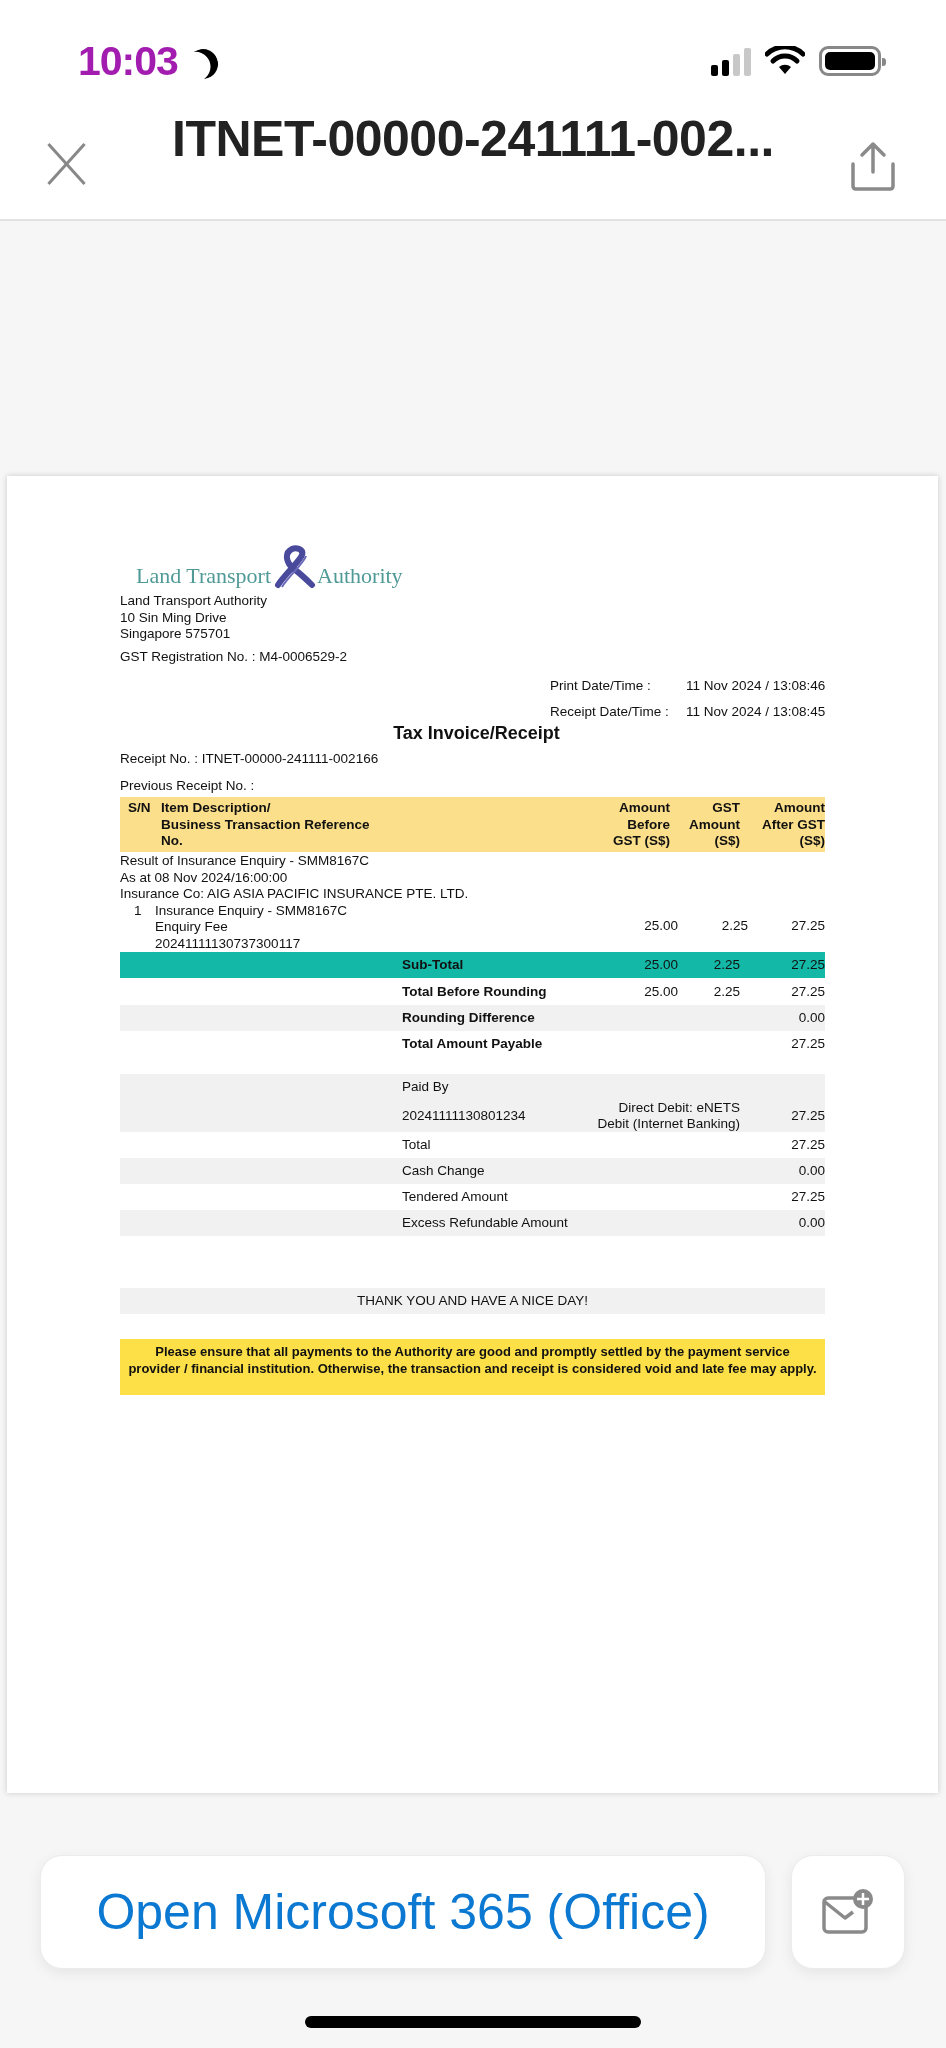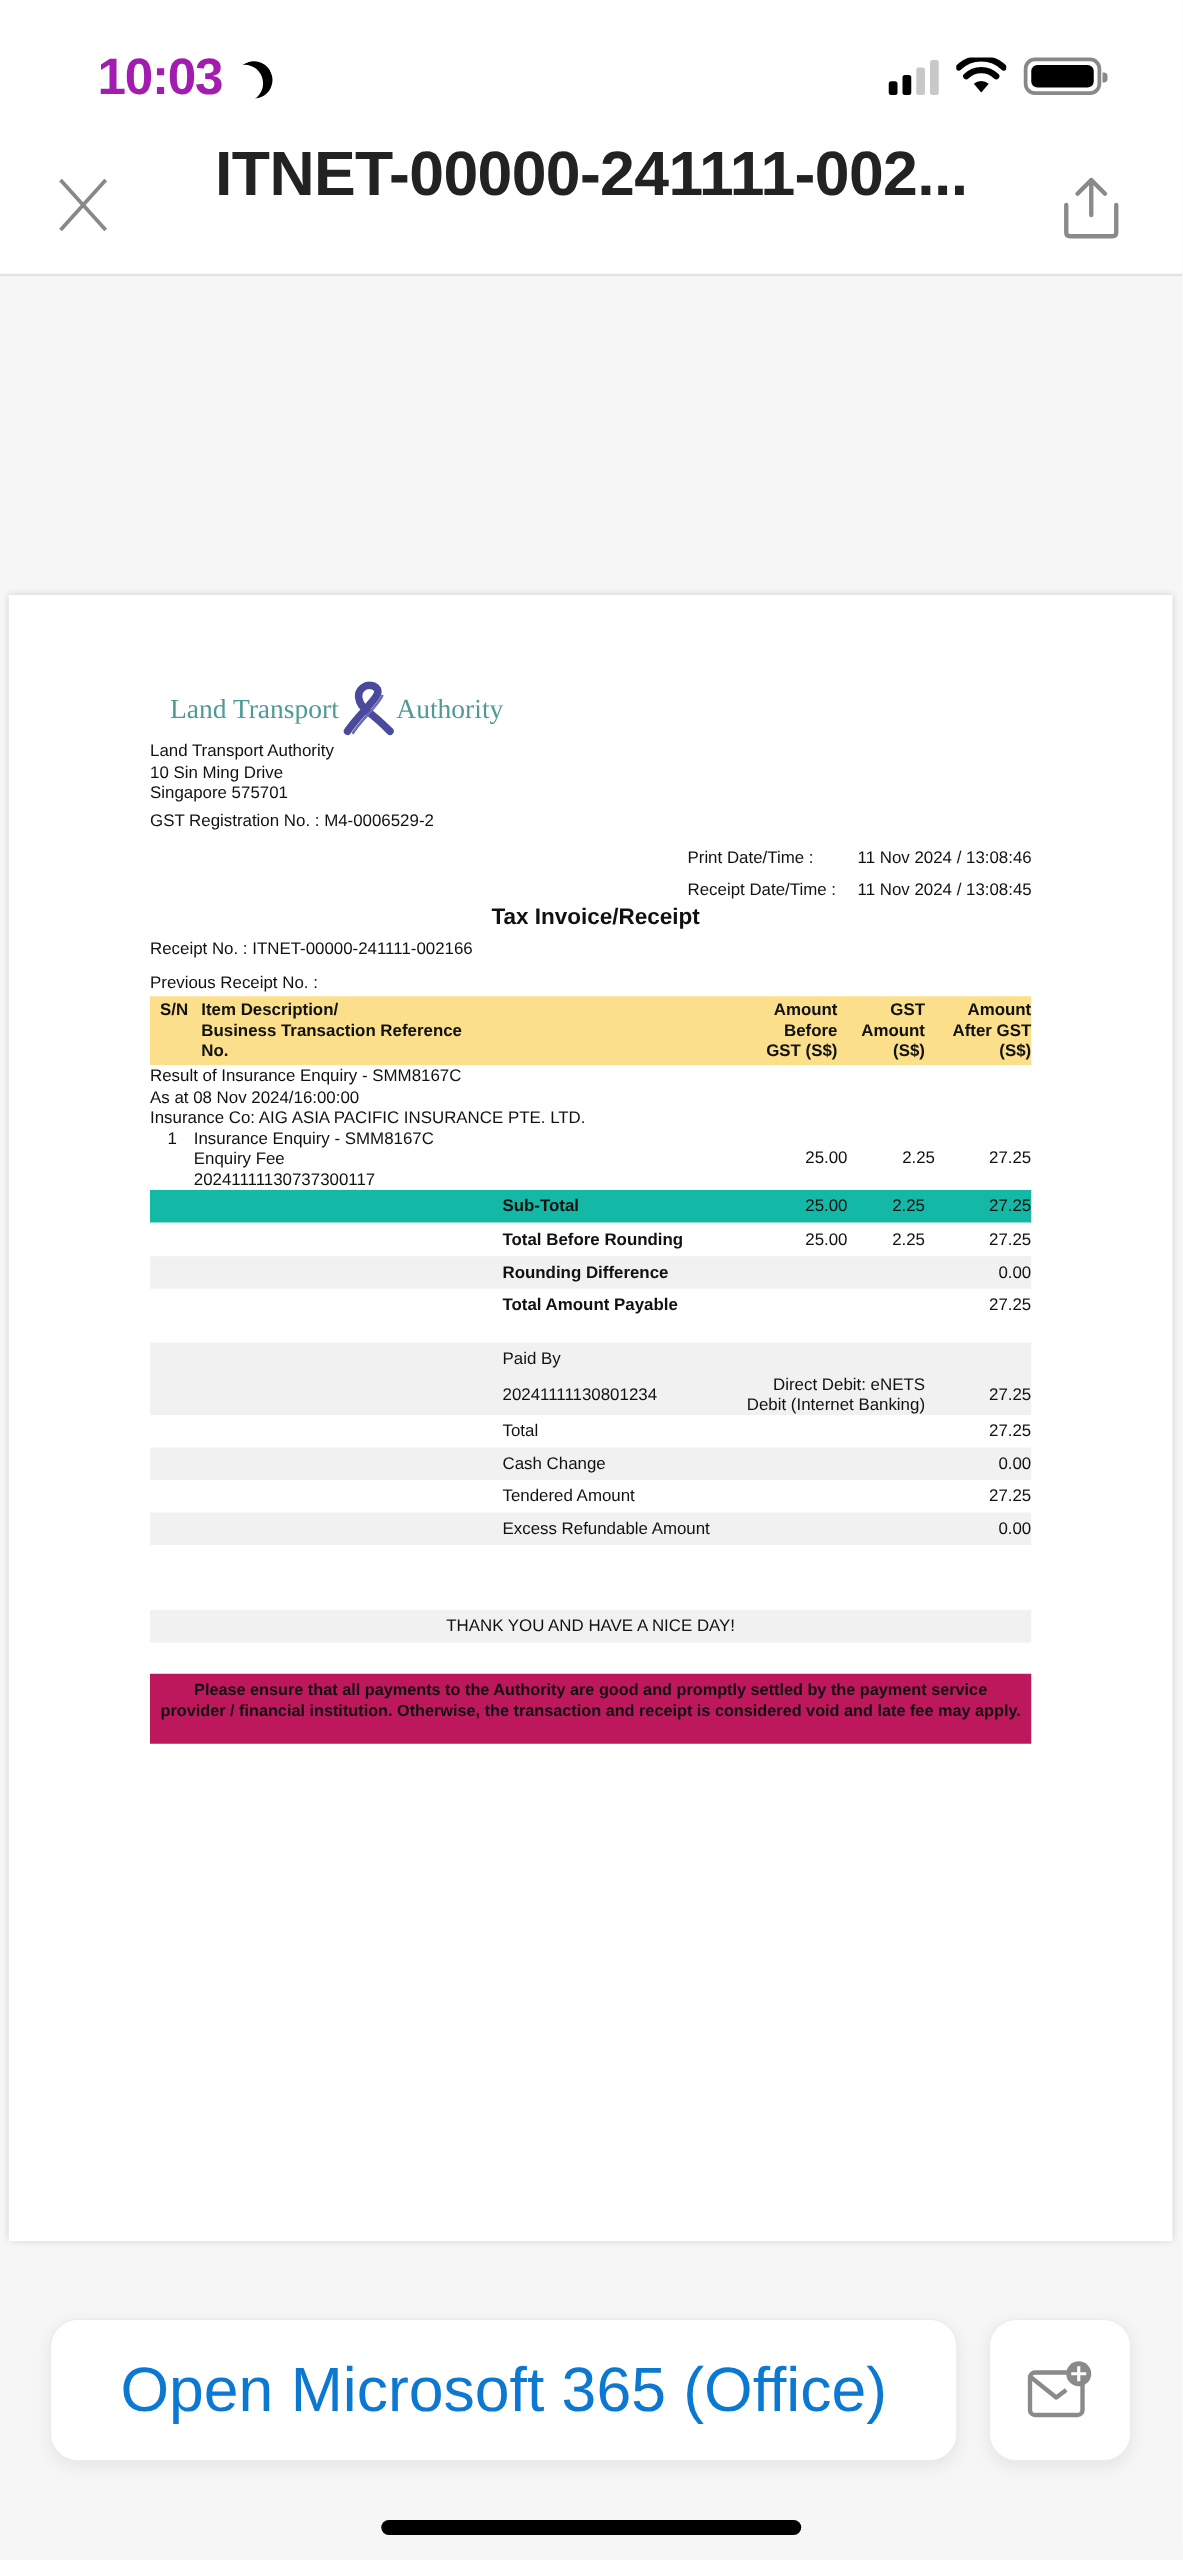--- a/index.html
+++ b/index.html
@@ -23,21 +23,21 @@
   .close-btn::before { transform: rotate(42deg); }
   .close-btn::after { transform: rotate(-42deg); }
   .title { position: absolute; left: 0; right: 0; top: 110px; text-align: center; font-size: 50px; font-weight: 700; color: #222; letter-spacing: -0.5px; }
   .subtitle { position: absolute; left: 0; right: 0; top: 176px; text-align: center; font-size: 41px; color: #777; }
   .share-btn { position: absolute; right: 48px; top: 140px; width: 50px; height: 52px; cursor: pointer; }
 
   
   .pdf-page { position: absolute; left: 7px; top: 476px; width: 931px; height: 1317px; background: #fff; box-shadow: 0 0 6px rgba(0,0,0,0.18); }
   .doc { position: absolute; left: 113px; top: 0; width: 713px; font-size: 13.5px; color: #111; }
 
-  .logo { position: absolute; left: 16px; top: 69px; display: flex; align-items: center; font-family: "Liberation Serif", serif; font-size: 22px; color: #4f9a97; }
+  .logo { position: absolute; left: 16px; top: 69px; display: flex; align-items: flex-end; font-family: "Liberation Serif", serif; font-size: 22px; color: #4f9a97; }
   .logo svg { margin: 0 1px; }
   .addr { position: absolute; left: 0; top: 117px; line-height: 16.5px; }
   .gstreg { position: absolute; left: 0; top: 173px; }
   .dates { position: absolute; left: 430px; top: 197px; line-height: 26px; }
   .dates .row { display: flex; }
   .dates .lbl { width: 136px; }
   .doc-title { position: absolute; left: 0; right: 0; top: 247px; text-align: center; font-size: 18px; font-weight: 700; }
   .rcpt { position: absolute; left: 0; top: 275px; }
   .prev { position: absolute; left: 0; top: 302px; }
 
@@ -68,21 +68,21 @@
 
   .yellow-light { background: #14b8a6; }
   .grey { background: #f1f1f1; }
 
   .prow { position: absolute; left: 0; width: 705px; }
   .prow .lbl { position: absolute; left: 282px; }
   .prow .amt { right: 0; }
   .paid-method { position: absolute; right: 85px; text-align: right; line-height: 16px; }
 
   .thanks { position: absolute; left: 0; top: 812px; width: 705px; height: 26px; background: #f1f1f1; text-align: center; line-height: 26px; }
-  .notice { position: absolute; left: 0; top: 863px; width: 705px; height: 56px; background: #be185d; text-align: center; font-weight: 700; font-size: 13px; line-height: 16.5px; padding: 5px 8px 0; }
+  .notice { position: absolute; left: 0; top: 863px; width: 705px; height: 56px; background: #fde047; text-align: center; font-weight: 700; font-size: 13px; line-height: 16.5px; padding: 5px 8px 0; }
 
   
   .open-btn { position: absolute; left: 40px; top: 1855px; width: 726px; height: 114px; background: #fff; border-radius: 22px; box-shadow: 0 4px 14px rgba(0,0,0,0.07); border: 1px solid #ececec; display: flex; align-items: center; justify-content: center; font-size: 50px; color: #0b78d1; cursor: pointer; }
   .mail-btn { position: absolute; left: 791px; top: 1855px; width: 114px; height: 114px; background: #fff; border-radius: 22px; box-shadow: 0 4px 14px rgba(0,0,0,0.07); border: 1px solid #ececec; display: flex; align-items: center; justify-content: center; cursor: pointer; }
   .home-indicator { position: absolute; left: 305px; top: 2016px; width: 336px; height: 12px; background: #000; border-radius: 6px; }
 </style>
 </head>
 <body>
 
 <div class="topbar">

